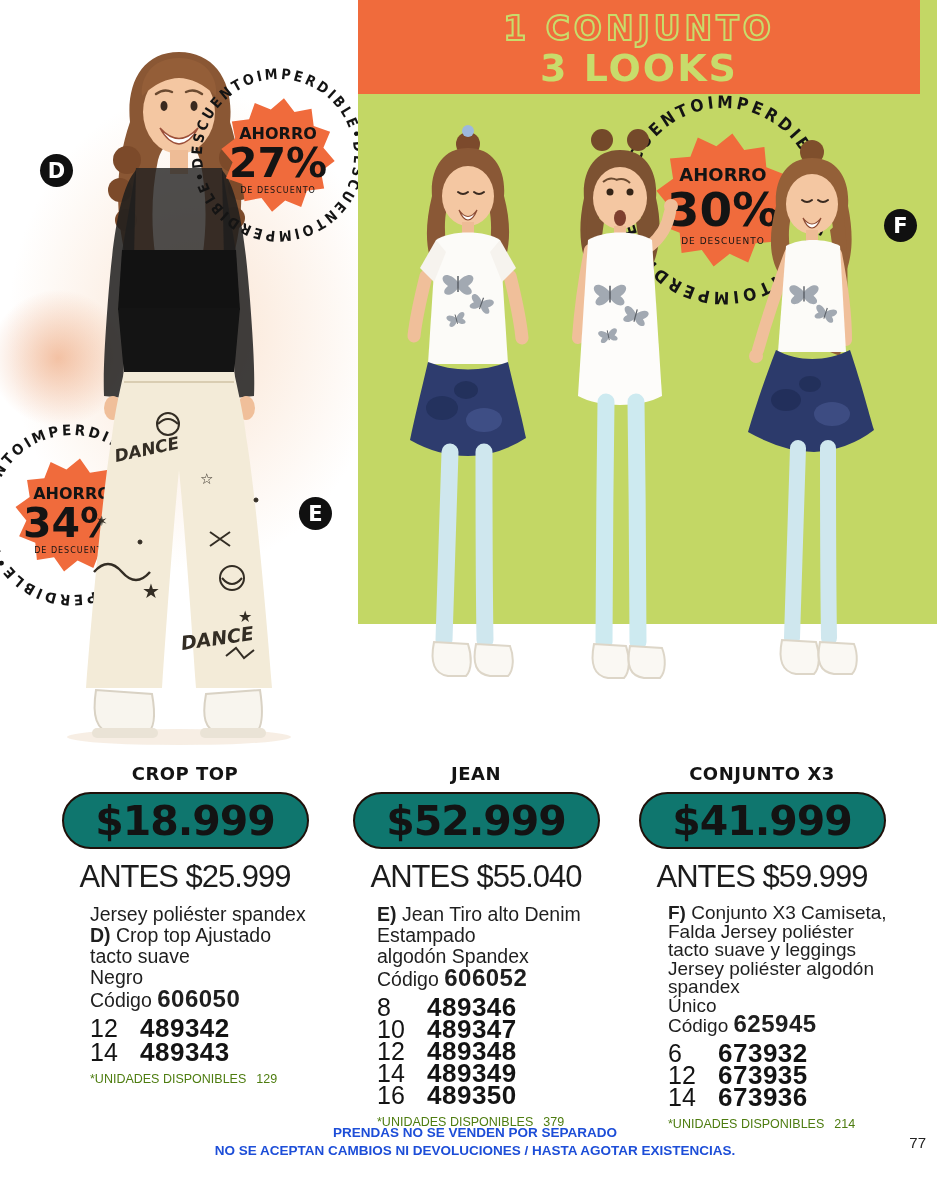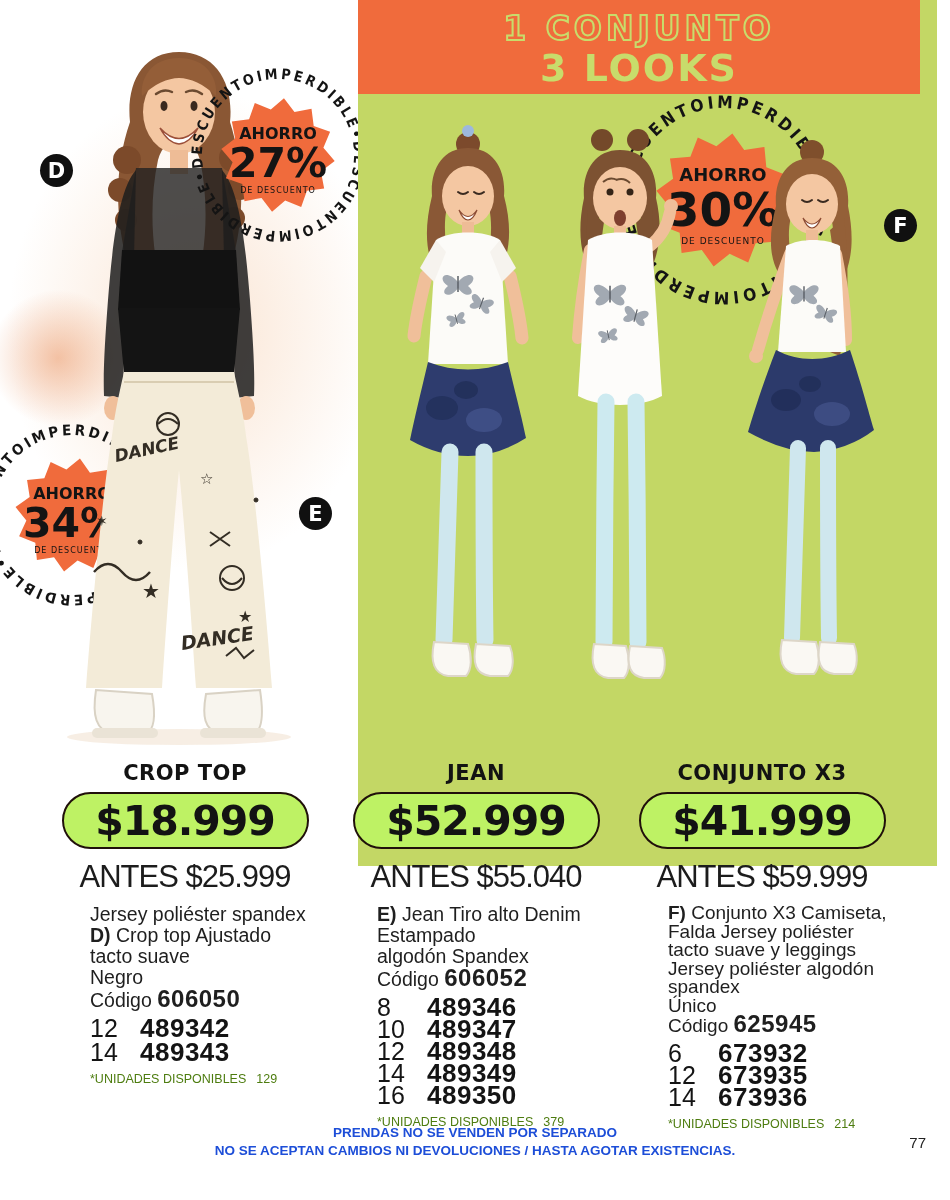--- a/index.html
+++ b/index.html
@@ -8,37 +8,37 @@
 
   
   .photo{position:absolute;left:0;top:0;width:358px;height:745px;
     background:
       radial-gradient(circle 95px at 58px 358px, rgba(234,148,98,.55), rgba(234,148,98,0) 72%),
       radial-gradient(ellipse 250px 320px at 195px 330px, #fae4d2, rgba(250,228,210,0) 75%),
       #fff;}
   .photo svg.model{position:absolute;left:0;top:0;}
 
   
-  .panel{position:absolute;left:358px;top:0;width:579px;height:866px;background:#c3d765;}
+  .panel{position:absolute;left:358px;top:0;width:579px;height:624px;background:#c3d765;}
   .panel-header{position:absolute;left:0;top:0;width:562px;height:94px;background:#f06b3c;}
   .panel svg.models{position:absolute;left:0;top:0;}
 
   
   .marker{position:absolute;width:33px;height:33px;border-radius:50%;background:#101010;
     color:#fff;display:flex;align-items:center;justify-content:center;
     font-family:"DejaVu Sans",sans-serif;font-weight:700;font-size:21px;}
 
   .badge{position:absolute;}
 
   
   .col{position:absolute;top:760px;}
   .col .title{text-align:center;font-family:"DejaVu Sans",sans-serif;font-weight:800;
-    font-size:21px;line-height:27px;letter-spacing:.5px;color:#131313;}
+    font-size:18px;line-height:27px;letter-spacing:.5px;color:#131313;}
   .pill{margin:5px auto 0;width:247px;height:57px;border:2.5px solid #20100a;border-radius:30px;
-    background:#bef264;display:flex;align-items:center;justify-content:center;box-sizing:border-box;}
+    background:#0f766e;display:flex;align-items:center;justify-content:center;box-sizing:border-box;}
   .pill span{font-family:"DejaVu Sans",sans-serif;font-weight:800;font-size:41px;
     letter-spacing:-1px;color:#131313;}
   .antes{text-align:center;font-size:31px;font-weight:400;color:#1c1c1c;margin-top:10px;
     letter-spacing:-1px;}
   .details{margin-top:9px;font-size:19.5px;line-height:21px;color:#1f1f1f;}
   .col3 .details{font-size:19px;line-height:18.5px;}
   .details b{font-weight:700;}
   .codigo b{font-size:24px;letter-spacing:.5px;}
   .sizes{margin-top:7px;}
   .size-row{display:flex;line-height:21px;margin-top:3px;}

